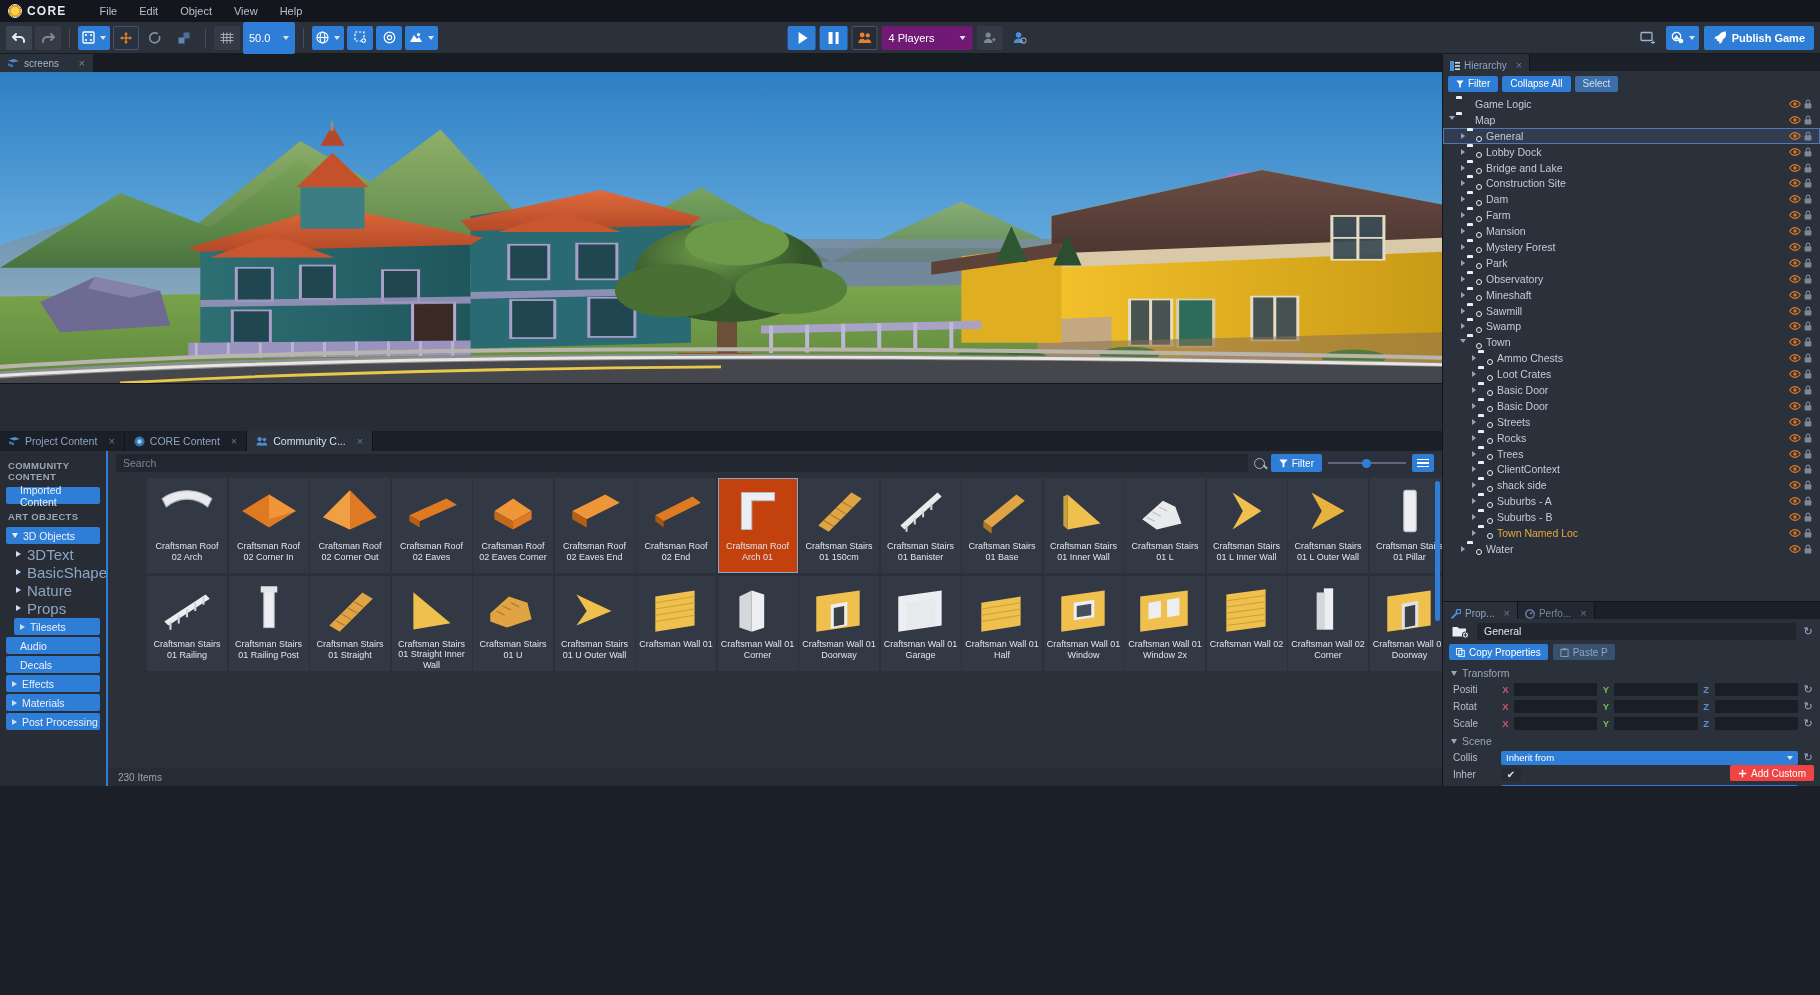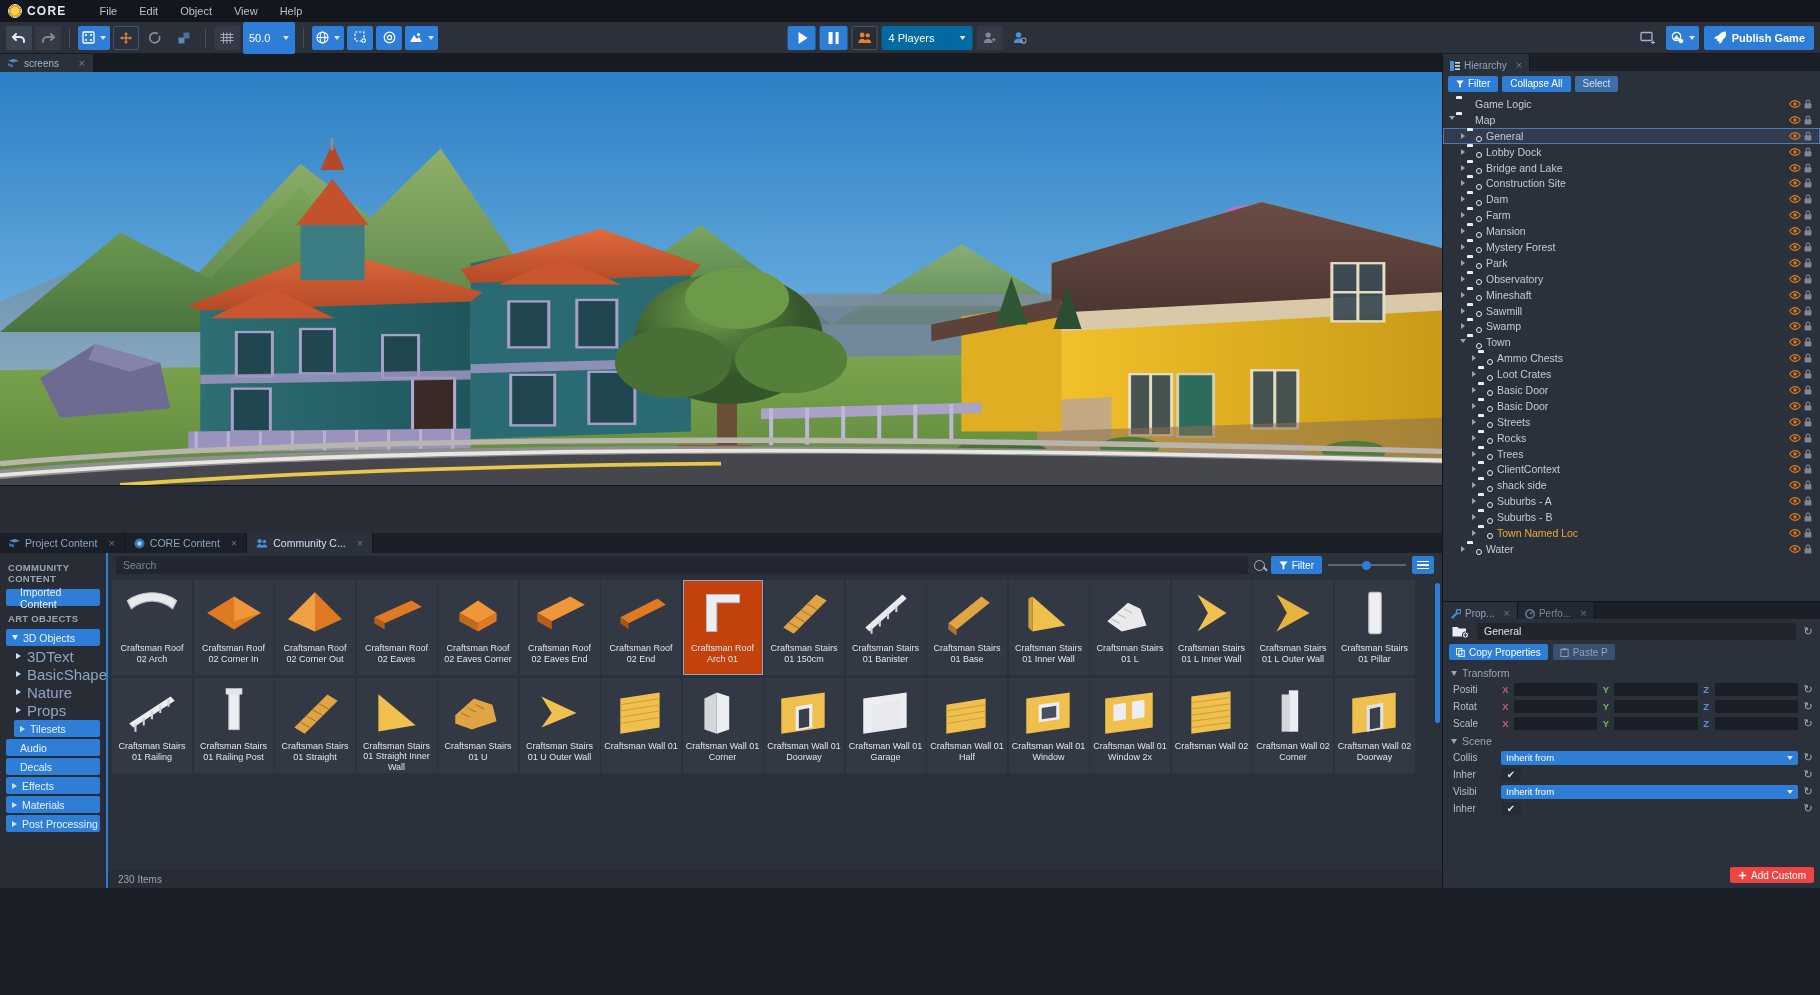--- a/index.html
+++ b/index.html
@@ -4,21 +4,21 @@
 <style>
   * { box-sizing: border-box; margin: 0; padding: 0; }
   html, body {
     width: 1820px; height: 995px;
     background: #1b1f27;
     font-family: "Liberation Sans", sans-serif;
     color: #c8cdd6;
     overflow: hidden;
     -webkit-font-smoothing: antialiased;
   }
-  .app { position: relative; width: 1820px; height: 888px; display: flex; flex-direction: column; }
+  .app { position: relative; width: 1820px; height: 786px; display: flex; flex-direction: column; }
 
   
   .menubar {
     height: 22px; background: #13161c; display: flex; align-items: center;
     padding-left: 8px; flex: 0 0 22px;
   }
   .logo { display: flex; align-items: center; gap: 5px; margin-right: 22px; }
   .logo-mark {
     width: 14px; height: 14px; border-radius: 50%;
     background: radial-gradient(circle at 50% 50%, #ffd24a 0 45%, #e8a317 46% 70%, #1a1d24 71%);
@@ -57,21 +57,21 @@
     position: absolute; left: 50%; transform: translateX(-50%);
     display: flex; align-items: center; gap: 4px;
   }
   .play-btn { width: 28px; height: 24px; background: #2e7dd7; border-radius: 2px; display:flex; align-items:center; justify-content:center; cursor:pointer;}
   .play-tri { width:0;height:0;border-left:9px solid #fff;border-top:6px solid transparent;border-bottom:6px solid transparent; margin-left:2px;}
   .pause-bars { display:flex; gap:3px;}
   .pause-bars i { width:3.5px;height:12px;background:#fff;display:block;}
   .mp-btn { width: 26px; height:24px; background:#272d37; border:1px solid #4d5costs; border-radius:2px; display:flex;align-items:center;justify-content:center;cursor:pointer;}
   .mp-btn { border: 1px solid #4d5564; }
   .players-dd {
-    height: 24px; background: #0369a1; border-radius: 2px; display: flex; align-items: center;
+    height: 24px; background: #701a75; border-radius: 2px; display: flex; align-items: center;
     padding: 0 7px; font-size: 11px; color: #fff; gap: 22px; cursor: pointer;
   }
   .toolbar-right { margin-left: auto; display: flex; align-items: center; gap: 5px; }
   .publish-btn {
     height: 24px; background: #2e7dd7; border-radius: 2px; display: flex; align-items: center;
     gap: 5px; padding: 0 9px; font-size: 11px; color: #fff; font-weight: 600; cursor: pointer;
   }
 
   
   .body-row { flex: 1 1 auto; display: flex; min-height: 0; }
@@ -124,21 +124,21 @@
   }
   .mag { width: 11px; height: 11px; border: 1.5px solid #9fb4d0; border-radius: 50%; position: relative; flex:0 0 11px;}
   .mag::after { content:''; position:absolute; width:5px; height:1.5px; background:#9fb4d0; transform: rotate(45deg); right:-4px; bottom:0px;}
   .filter-btn { height: 18px; background: #2e7dd7; border-radius: 2px; display: flex; align-items: center; gap: 4px; padding: 0 8px; font-size: 10px; color: #fff; cursor: pointer;}
   .slider-wrap { display: flex; align-items: center; width: 78px; }
   .slider-track { flex: 1; height: 2px; background: #5d6779; position: relative; }
   .slider-knob { width: 9px; height: 9px; border-radius: 50%; background: #2e7dd7; position: absolute; left: 44%; top: -3.5px; }
   .list-btn { width: 22px; height: 18px; background: #2e7dd7; border-radius: 2px; display: flex; flex-direction: column; align-items: center; justify-content: center; gap: 2px; cursor: pointer;}
   .list-btn i { width: 12px; height: 1.6px; background: #fff; display: block;}
 
-  .grid-scroll { flex: 1 1 auto; overflow: hidden; position: relative; padding: 3px 0 0 4px;}
+  .grid-scroll { flex: 1 1 auto; overflow: hidden; position: relative; padding: 3px 0 0 4px; margin-left: 35px;}
   .grid { display: grid; grid-template-columns: repeat(16, 81.5px); }
   .cell {
     height: 95px; display: flex; flex-direction: column; align-items: center;
     background: #323844; margin: 0 1.5px 3px 0; cursor: pointer; padding-top: 4px;
     border: 1px solid transparent;
   }
   .cell.selected { border-color: #8fa5c4; background: #c2410c; }
   .thumb { width: 62px; height: 56px; display: flex; align-items: center; justify-content: center; }
   .thumb svg { width: 100%; height: 100%; }
   .cell-label { font-size: 9px; line-height: 10.5px; color: #dfe5ee; text-align: center; padding: 2px 2px 0; }

